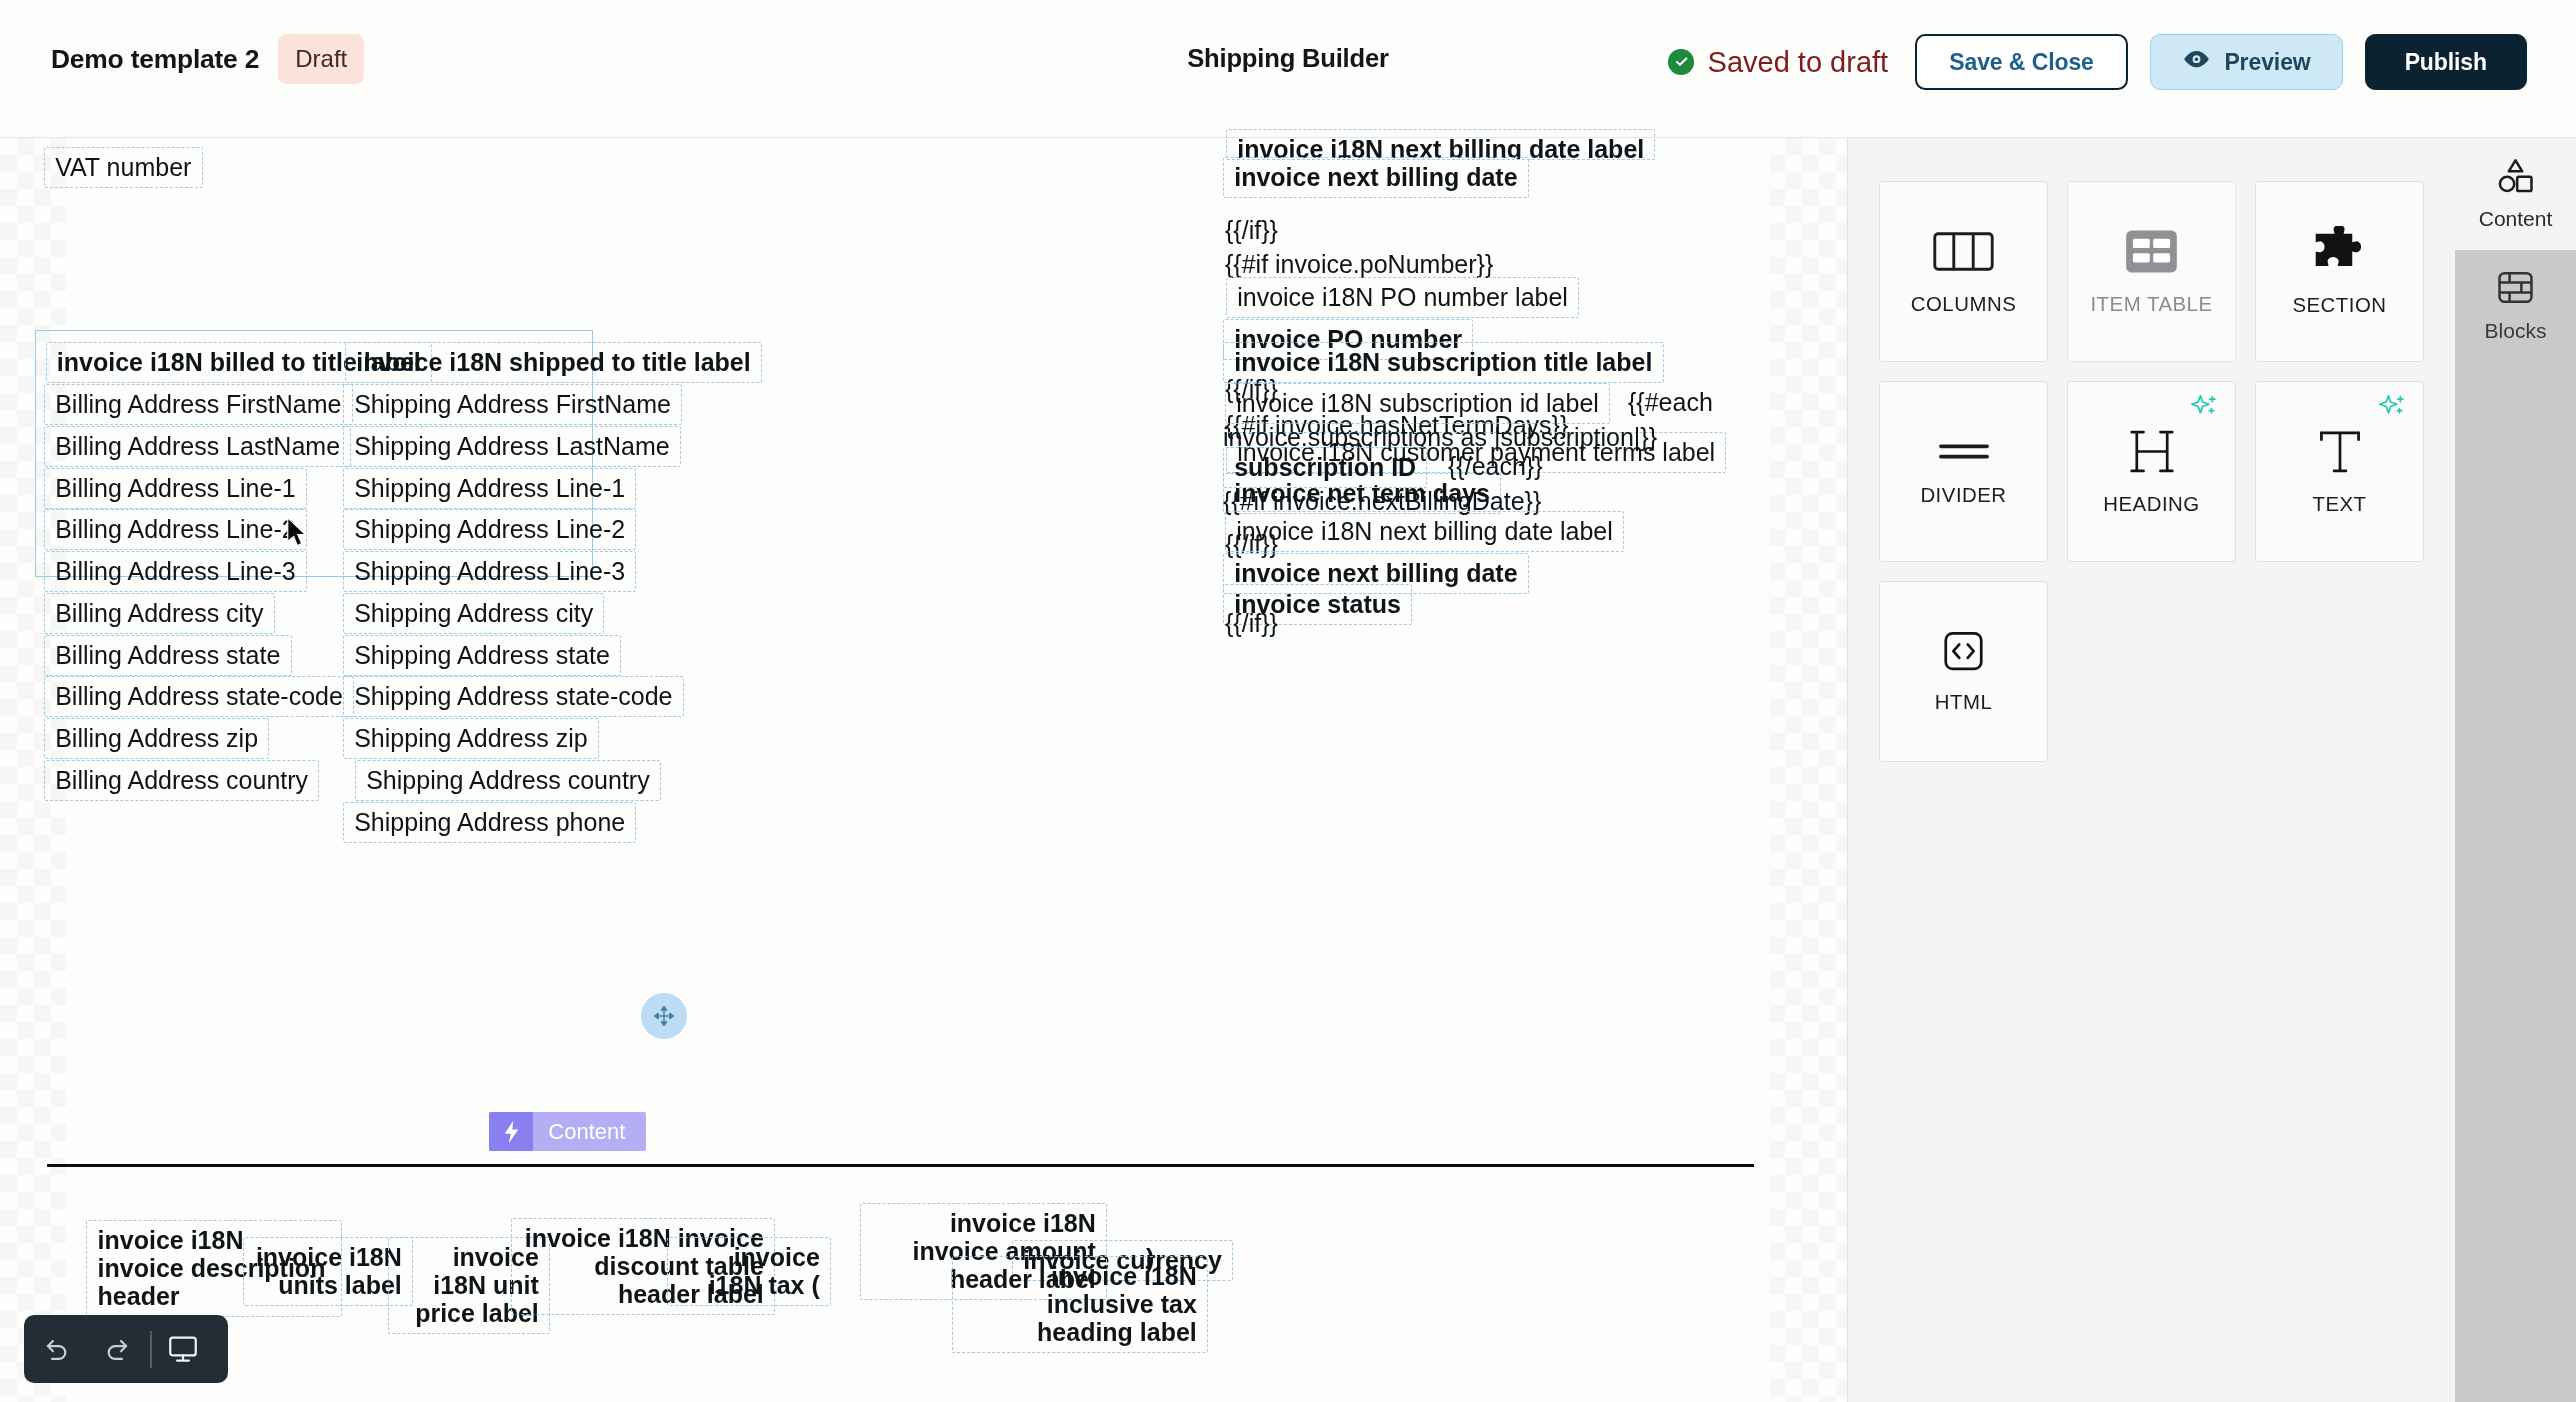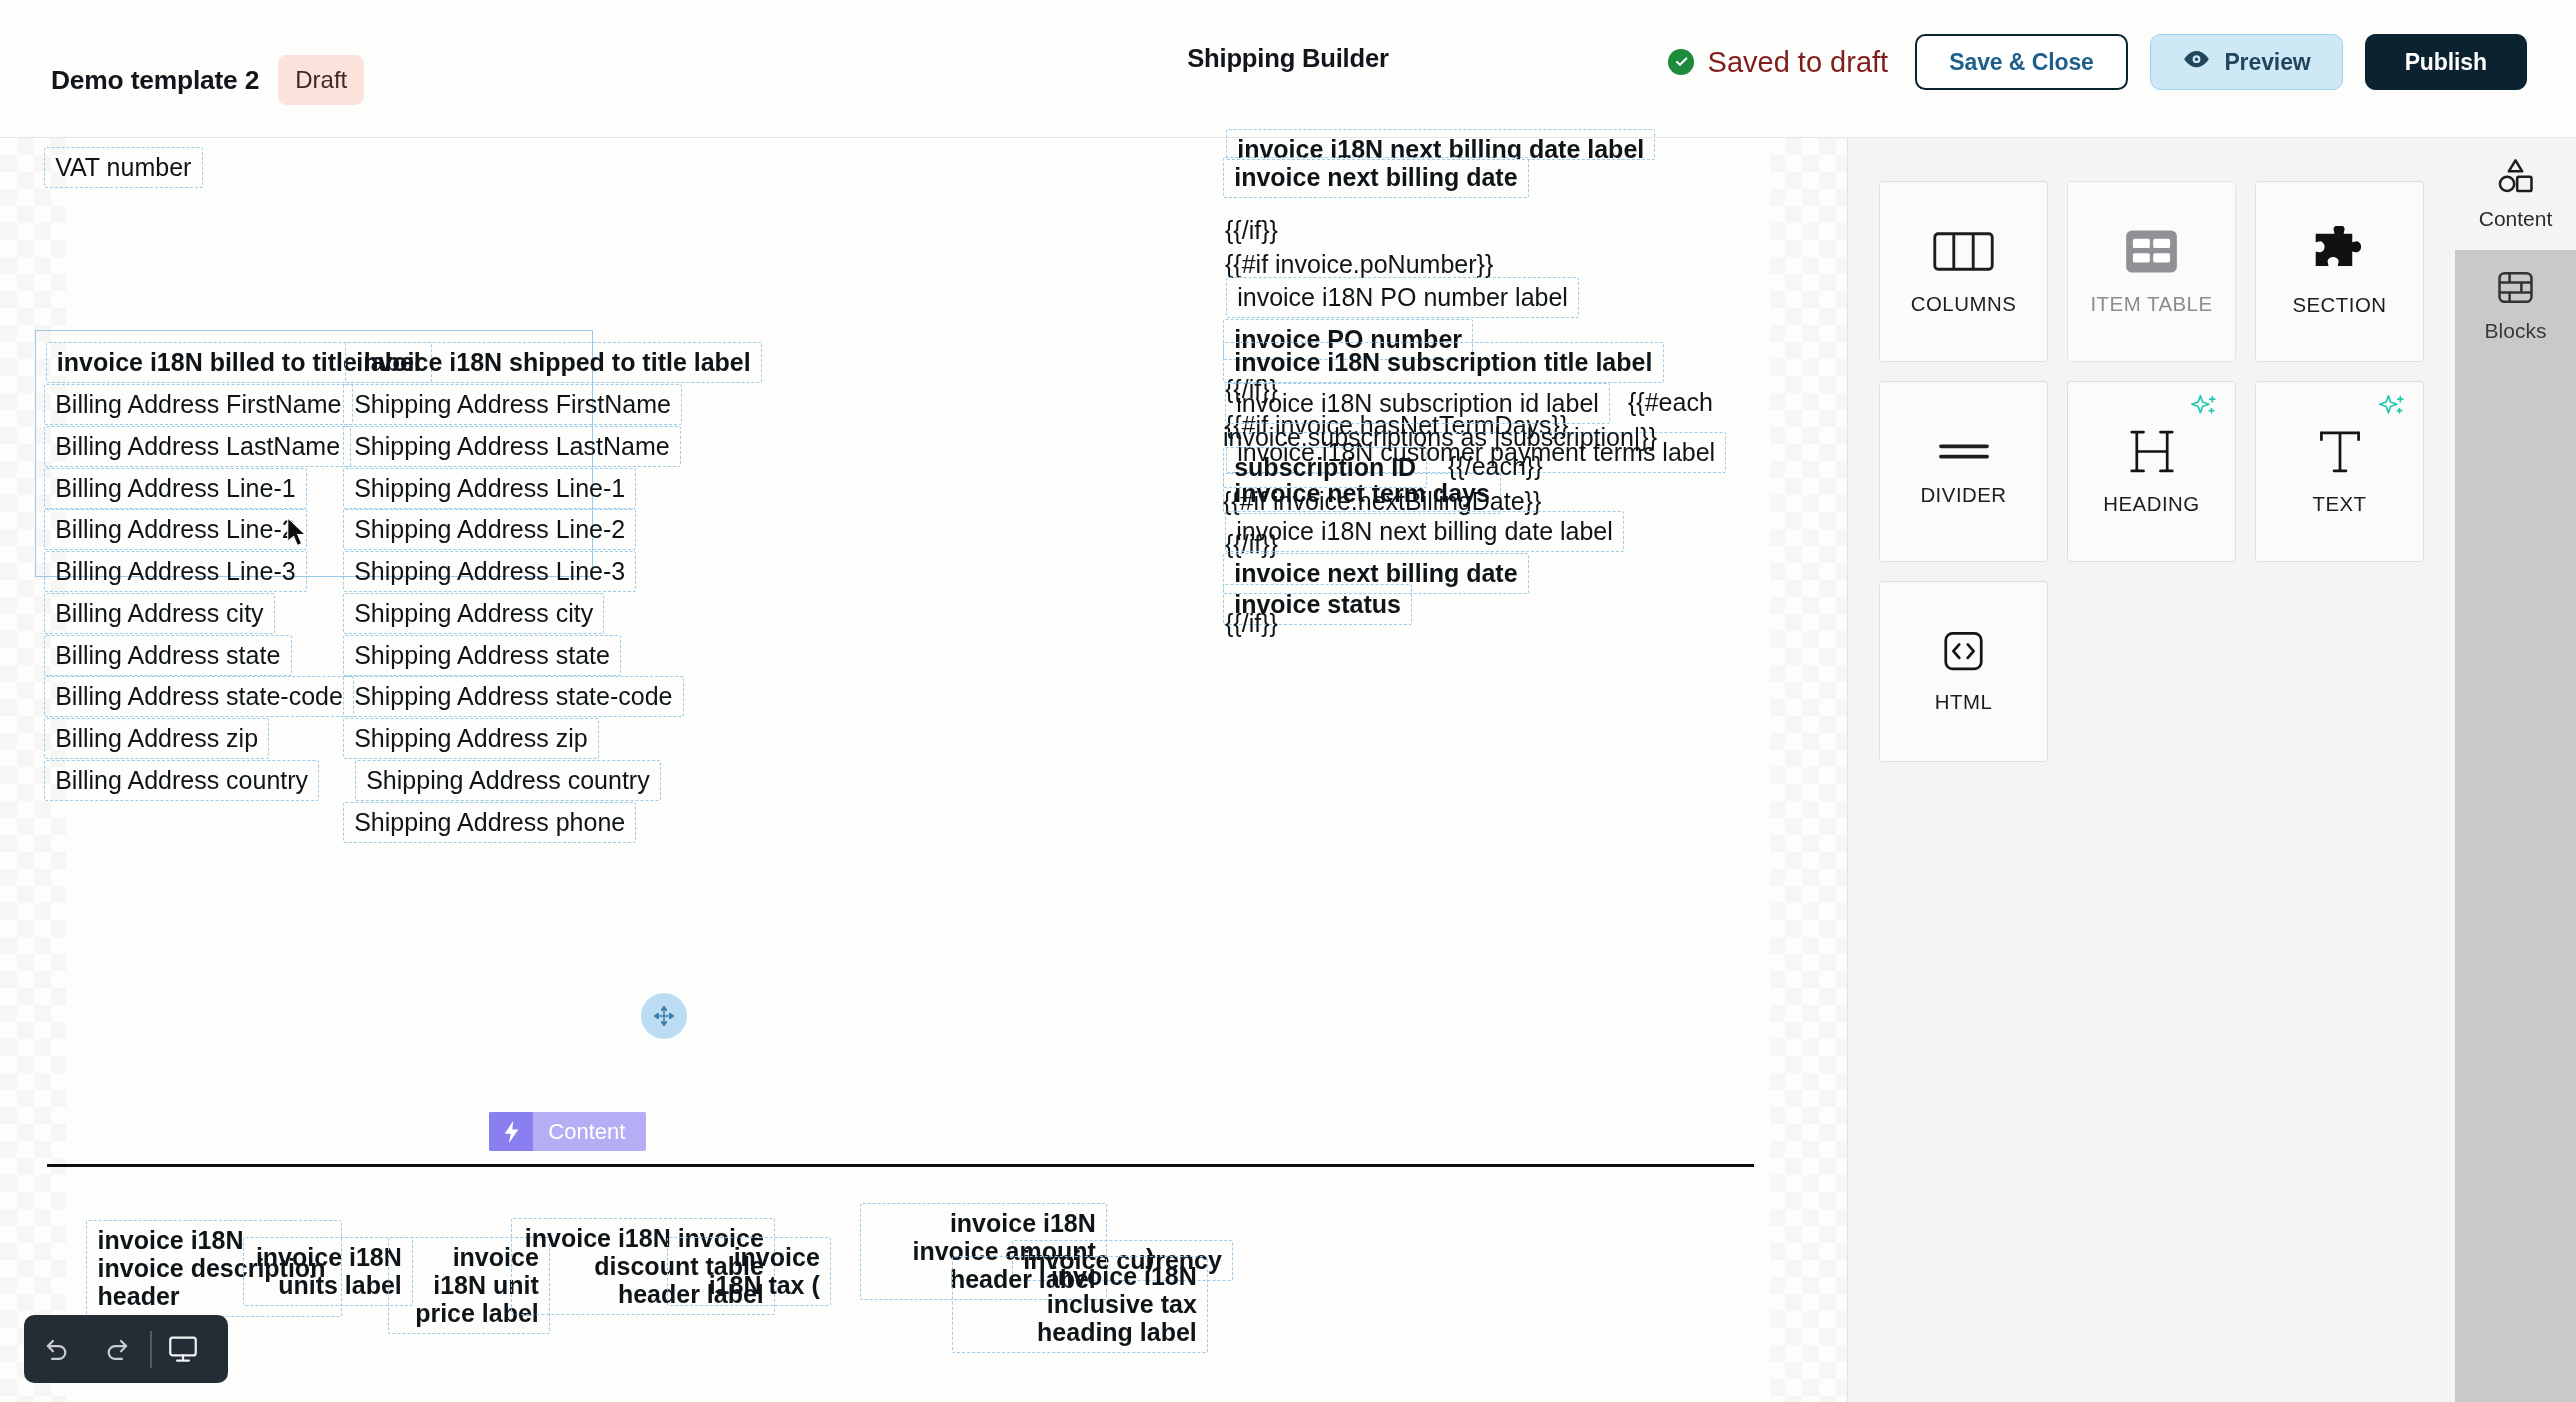--- a/index.html
+++ b/index.html
@@ -14,21 +14,21 @@
   #app { position: relative; width: 2576px; height: 1402px; }
 
   .header {
     position: absolute; top: 0; left: 0;
     width: 2576px; height: 138px;
     background: #fdfdfb;
     display: flex; align-items: center;
     border-bottom: 0.9px solid #e6e6e6;
   }
   .header-left {
-    position: absolute; left: 51px; top: 55px;
+    position: absolute; left: 51px; top: 34px;
     display: flex; align-items: center; gap: 19px; justify-content: center;
   }
   .tpl-title {
     font-size: 26.4px; font-weight: 700; color: #12161c; letter-spacing: -0.2px;
   }
   .badge-draft {
     background: #fbe3dc; color: #3d2a25;
     border-radius: 8.5px; padding: 13px 17px;
     font-size: 24px; font-weight: 400; line-height: 1;
   }

